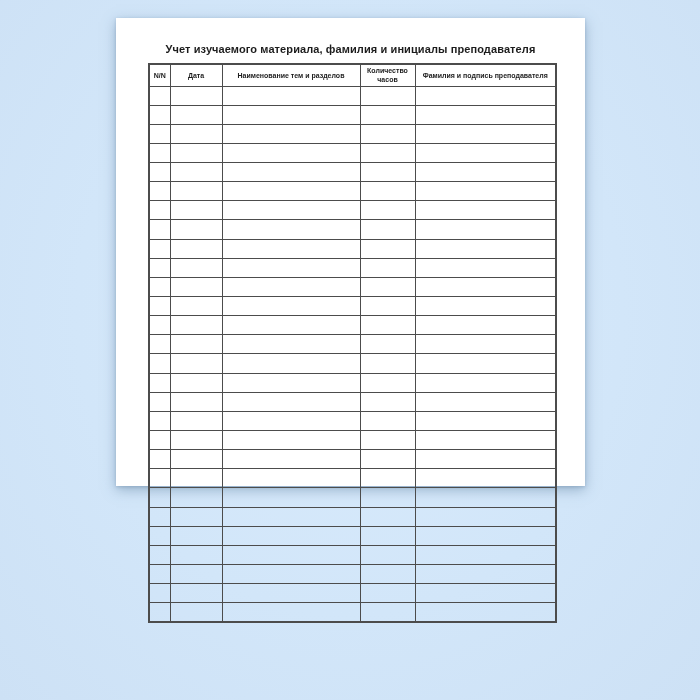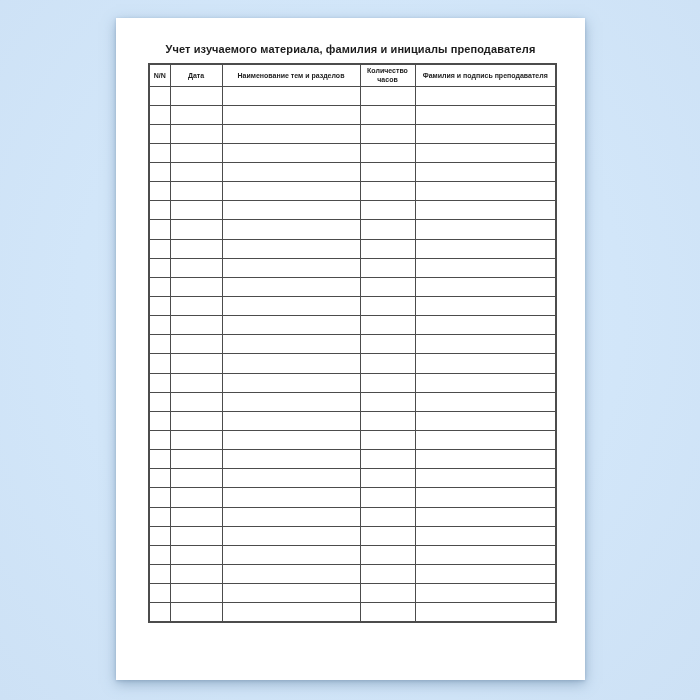--- a/index.html
+++ b/index.html
@@ -9,21 +9,21 @@
     overflow: hidden;
     background: radial-gradient(ellipse at 50% 45%,
       var(--background-center, #d9ebfc) 0%,
       var(--background, #d2e6f9) 55%,
       var(--background-edge, #cde1f5) 100%);
     font-family: "Liberation Sans", "DejaVu Sans", sans-serif;
   }
   .page {
     position: absolute;
     left: 116px; top: 18px;
-    width: 469px; height: 662px;
+    width: 469px; height: 468px;
     background: var(--page, #ffffff);
     box-shadow: 0 4px 12px rgba(96, 128, 160, 0.50),
                 0 1px 3px rgba(96, 128, 160, 0.35);
     box-sizing: border-box;
   }
   .doc-title {
     margin: 25px 0 0 0;
     text-align: center;
     font-size: 11px;
     font-weight: bold;

